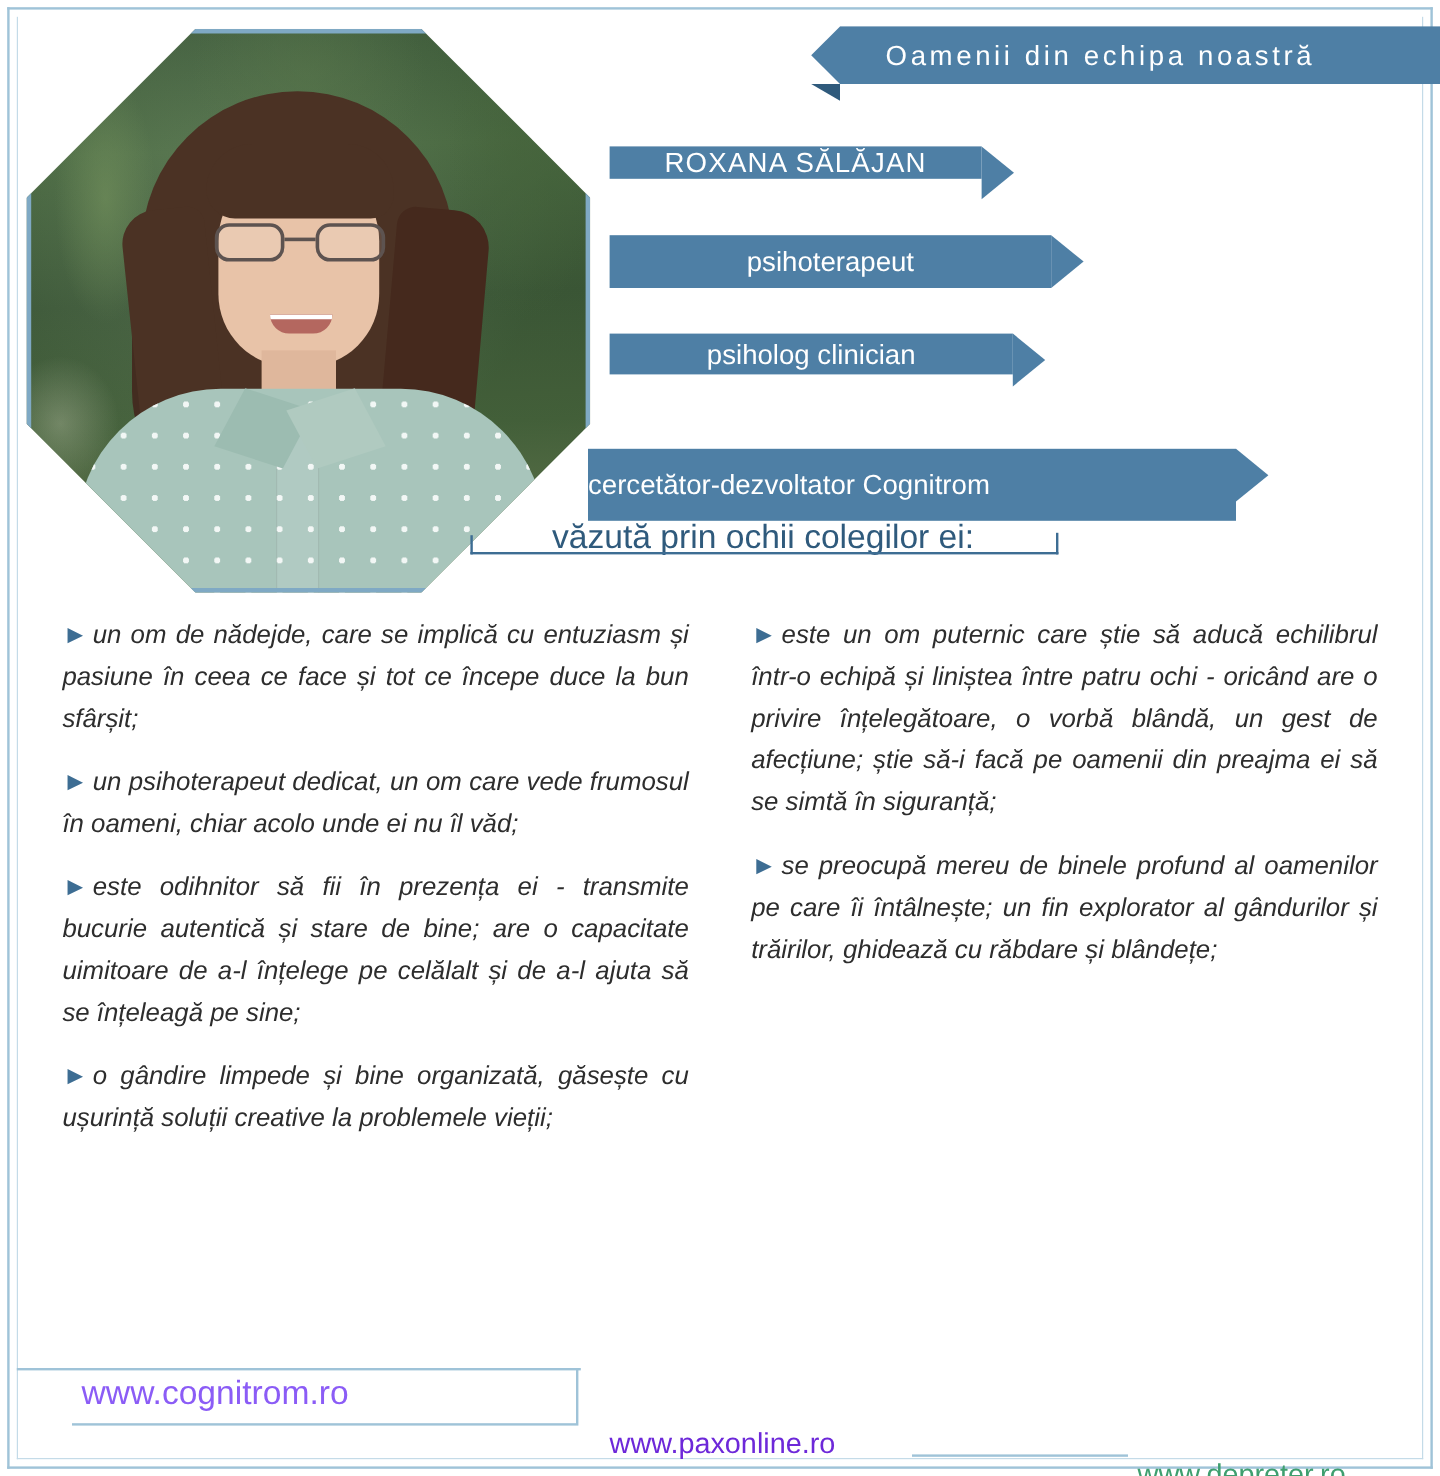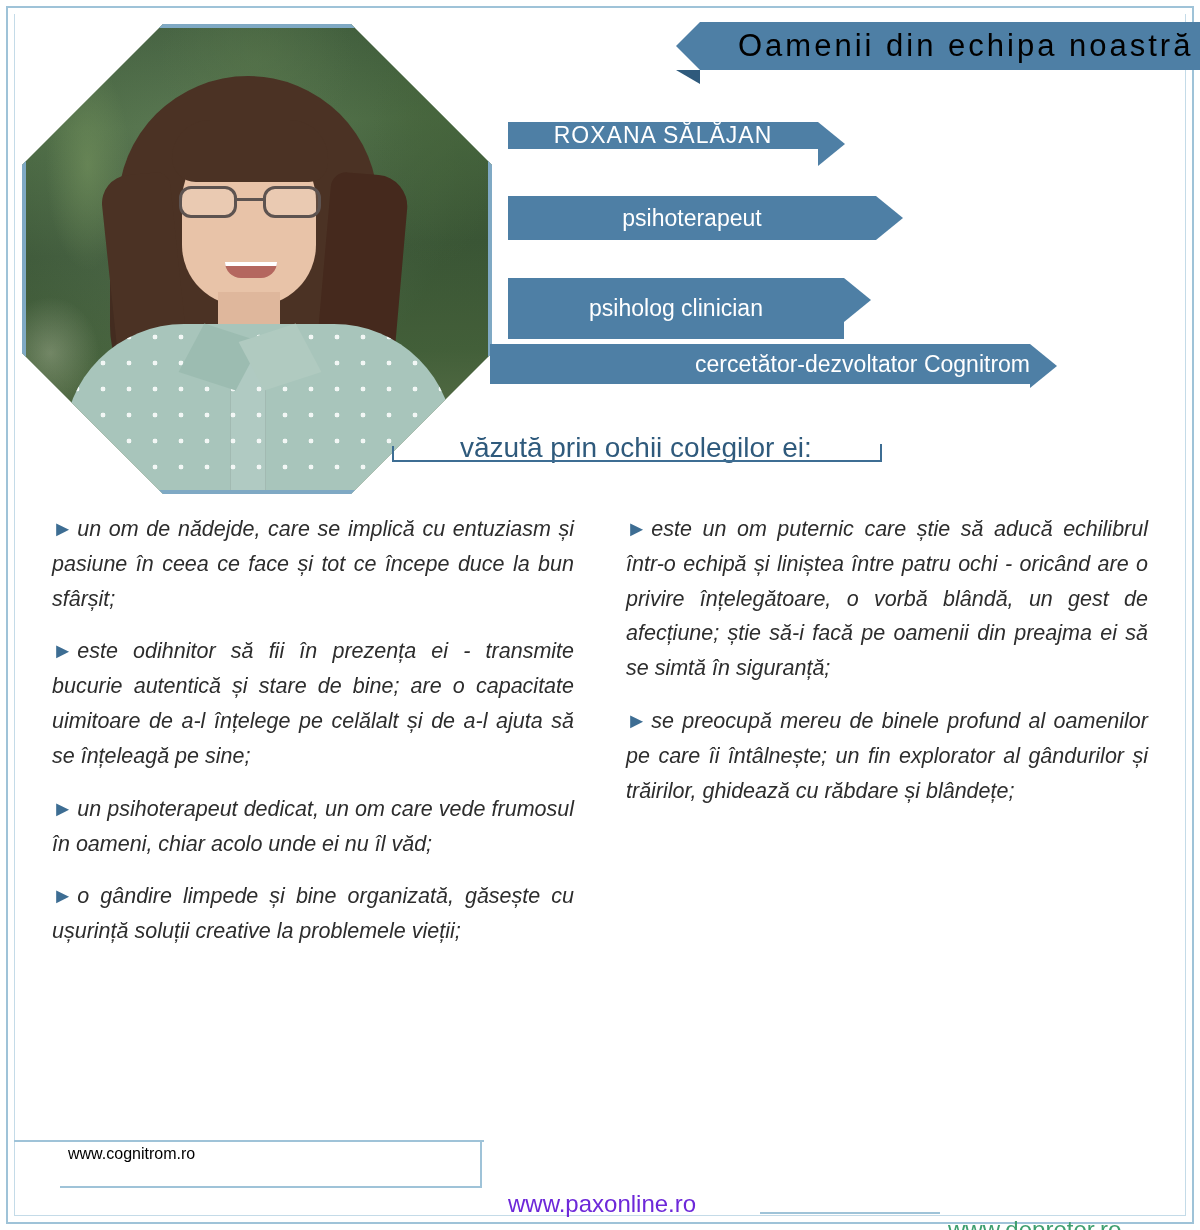--- a/index.html
+++ b/index.html
@@ -77,22 +77,22 @@
   }
 
   
   .header-ribbon {
     position: absolute;
     top: 22px;
     left: 700px;
     width: 500px;
     height: 48px;
     background: #4e7fa5;
-    color: #000000;
-    font-size: 31px;
+    color: #ffffff;
+    font-size: 23px;
     letter-spacing: 3px;
     display: flex;
     align-items: center;
     padding-left: 38px;
     box-sizing: border-box;
   }
   .header-ribbon::before {
     content: "";
     position: absolute;
     left: -24px;
@@ -323,29 +323,29 @@
     left: 508px;
     top: 196px;
     width: 368px;
     height: 44px;
     justify-content: center;
   }
   .ribbon.r-2 {
     left: 508px;
     top: 278px;
     width: 336px;
-    height: 61px;
+    height: 34px;
     justify-content: center;
   }
   .ribbon.r-3 {
     left: 490px;
-    top: 344px;
+    top: 374px;
     width: 540px;
-    height: 40px;
-    justify-content: flex-end;
+    height: 60px;
+    justify-content: flex-start;
   }
 
   
   .seenby {
     position: absolute;
     left: 460px;
     top: 432px;
     font-size: 28px;
     color: #2f5a7c;
   }
@@ -423,22 +423,22 @@
     left: 480px;
     top: 1140px;
     width: 2px;
     height: 48px;
     background: #9fc3d8;
   }
   .link-cognitrom {
     position: absolute;
     left: 68px;
     top: 1145px;
-    font-size: 16px;
-    color: #000000;
+    font-size: 28px;
+    color: #8b5cf6;
   }
   .link-pax {
     position: absolute;
     left: 508px;
     top: 1190px;
     font-size: 24px;
     color: #6d28d9;
   }
   .link-depreter {
     position: absolute;
@@ -516,22 +516,22 @@
   </div>
 
   <div class="seenby">văzută prin ochii colegilor ei:</div>
   <div class="seenby-rule"></div>
   <div class="seenby-left-tick"></div>
   <div class="seenby-tick"></div>
 
   <div class="columns">
     <div class="col">
       <p class="bullet-p"><span class="mark">►</span><span>un om de nădejde, care se implică cu entuziasm și pasiune în ceea ce face și tot ce începe duce la bun sfârșit;</span></p>
+      <p class="bullet-p"><span class="mark">►</span><span>un psihoterapeut dedicat, un om care vede frumosul în oameni, chiar acolo unde ei nu îl văd;</span></p>
       <p class="bullet-p"><span class="mark">►</span><span>este odihnitor să fii în prezența ei - transmite bucurie autentică și stare de bine; are o capacitate uimitoare de a-l înțelege pe celălalt și de a-l ajuta să se înțeleagă pe sine;</span></p>
-      <p class="bullet-p"><span class="mark">►</span><span>un psihoterapeut dedicat, un om care vede frumosul în oameni, chiar acolo unde ei nu îl văd;</span></p>
       <p class="bullet-p"><span class="mark">►</span><span>o gândire limpede și bine organizată, găsește cu ușurință soluții creative la problemele vieții;</span></p>
     </div>
     <div class="col">
       <p class="bullet-p"><span class="mark">►</span><span>este un om puternic care știe să aducă echilibrul într-o echipă și liniștea între patru ochi - oricând are o privire înțelegătoare, o vorbă blândă, un gest de afecțiune; știe să-i facă pe oamenii din preajma ei să se simtă în siguranță;</span></p>
       <p class="bullet-p"><span class="mark">►</span><span>se preocupă mereu de binele profund al oamenilor pe care îi întâlnește; un fin explorator al gândurilor și trăirilor, ghidează cu răbdare și blândețe;</span></p>
     </div>
   </div>
 
   <div class="footer-line-left"></div>
   <div class="footer-line-left2"></div>

